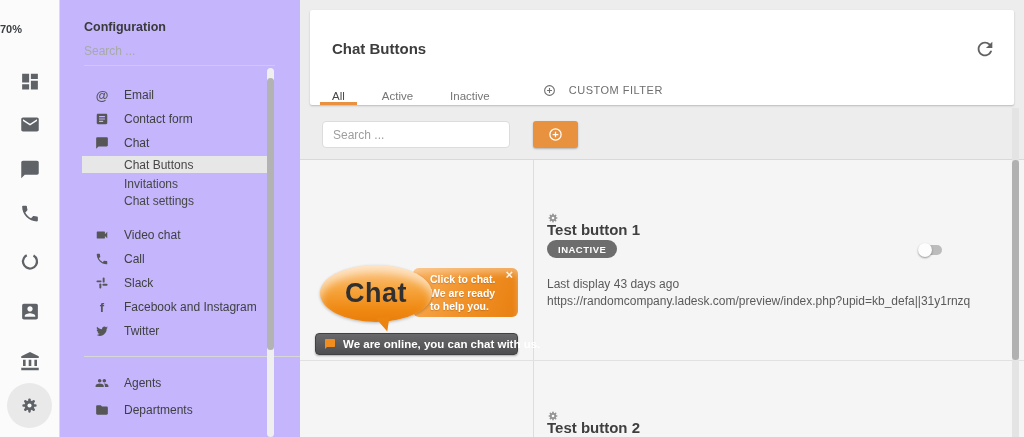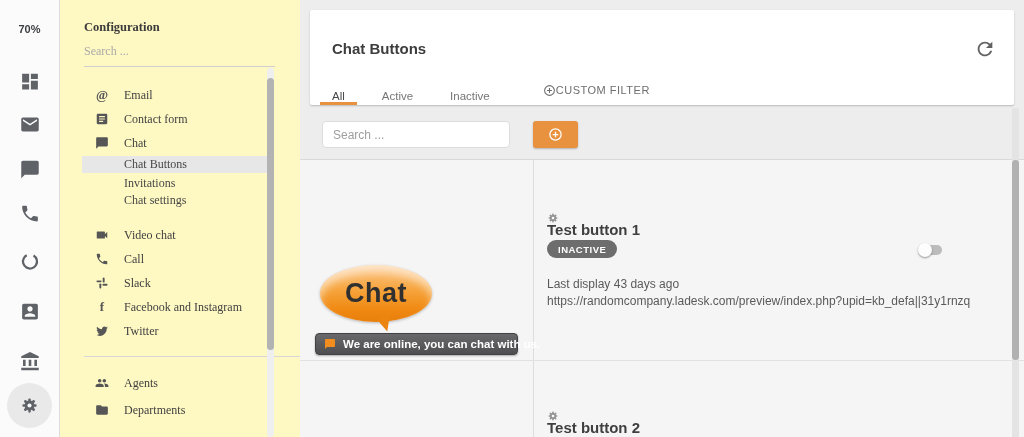--- a/index.html
+++ b/index.html
@@ -7,30 +7,30 @@
   body {
     width:1024px; height:437px; position:relative; overflow:hidden;
     font-family:"Liberation Sans", sans-serif; background:#ececec;
     -webkit-font-smoothing:antialiased;
   }
   svg { display:block; width:100%; height:100%; }
 
   
   .rail { position:absolute; left:0; top:0; width:60px; height:437px;
           background:#fbfbfb; border-right:1px solid #dcdcdc; z-index:5; }
-  .rail-zoom { position:absolute; top:23px; left:0; width:100%; text-align:center;
+  .rail-zoom { position:absolute; top:23px; left:0; width:100%; 
                font-size:11px; font-weight:bold; color:#3c4043; }
   .ric { position:absolute; left:50%; transform:translateX(-50%); width:21px; height:21px;
          color:#5f6368; cursor:pointer; }
   .fab { position:absolute; left:7px; top:383px; width:45px; height:45px; border-radius:50%;
          background:#e9e9e9; display:flex; align-items:center; justify-content:center; cursor:pointer; }
   .fab .gic { width:19px; height:19px; color:#5f6368; }
 
   
-  .config { position:absolute; left:60px; top:0; width:240px; height:437px; background:#fef9c3;font-family:Liberation Serif, serif; }
+  .config { position:absolute; left:60px; top:0; width:240px; height:437px; background:#c4b5fd; }
   .cfg-title { position:absolute; left:24px; top:20px; font-size:12.5px; font-weight:bold; color:#3a3a3a; }
   .cfg-search { position:absolute; left:24px; top:42px; width:191px; border:none; outline:none;
                 border-bottom:1px solid #cfcfcf; background:transparent; font-size:12px;
                 padding:2px 0 7px; color:#555; font-family:inherit; }
   .cfg-search::placeholder { color:#a9a9a9; }
   .citem { position:absolute; left:0; width:240px; height:22px; display:flex; align-items:center;
            font-size:12px; color:#3f3f3f; cursor:pointer; }
   .citem .cic { width:14px; height:14px; margin-left:35px; margin-right:15px; flex:none; color:#565656;
                 display:flex; align-items:center; justify-content:center; }
   .cic.txt { font-weight:bold; font-size:13px; color:#565656; }
@@ -47,21 +47,21 @@
 
   .card { position:absolute; left:10px; top:10px; width:704px; height:95px; background:#ffffff;
           border-radius:2px; box-shadow:0 1px 2px rgba(0,0,0,.22); }
   .card-title { position:absolute; left:22px; top:30px; font-size:15px; font-weight:bold; color:#3d3d3d; }
   .refresh-btn { position:absolute; right:18px; top:28px; width:22px; height:22px; color:#616161; cursor:pointer; }
 
   .tabs { position:absolute; left:10px; bottom:0; height:30px; display:flex; align-items:stretch; }
   .tab { display:flex; align-items:flex-end; padding:0 12px; margin-right:13px; font-size:11.5px;
          color:#757575; border-bottom:3px solid transparent; cursor:pointer; }
   .tab.active { color:#474747; border-bottom-color:var(--accent); }
-  .custom-filter { display:flex; align-items:center; gap:0; margin-left:24px; padding:0 4px;
+  .custom-filter { display:flex; align-items:center; gap:13px; margin-left:24px; padding:0 4px;
                    font-size:11px; letter-spacing:.5px; color:#6e6e6e; cursor:pointer; }
   .custom-filter .cfic { width:13px; height:13px; color:#6e6e6e; }
 
   .list-search { position:absolute; left:22px; top:121px; width:188px; height:27px; border:1px solid #dcdcdc;
                  border-radius:4px; background:#fff; font-size:12px; padding:0 10px; color:#555;
                  outline:none; font-family:inherit; }
   .list-search::placeholder { color:#9e9e9e; }
   .add-btn { position:absolute; left:233px; top:121px; width:45px; height:27px; background:var(--accent);
              border:none; border-radius:3px; display:flex; align-items:center; justify-content:center;
              cursor:pointer; box-shadow:0 1px 2px rgba(0,0,0,.25); }
@@ -321,20 +321,28 @@
         </svg>
       </span>
   </button>
 
   <div class="hline"></div>
 
   <div class="list">
     <div class="vline"></div>
 
     <div class="preview">
+      <div class="pv-panel">
+        <div class="pv-lines">
+          <span>Click to chat.</span>
+          <span>We are ready</span>
+          <span>to help you.</span>
+        </div>
+        <div class="pv-close">×</div>
+      </div>
       <div class="pv-bubble">
         <span>Chat</span>
       </div>
       <div class="pv-tail"></div>
       <div class="pv-bar">
         <span class="bic">
             <svg>
               <use href="#i-chat"></use>
             </svg>
           </span>

